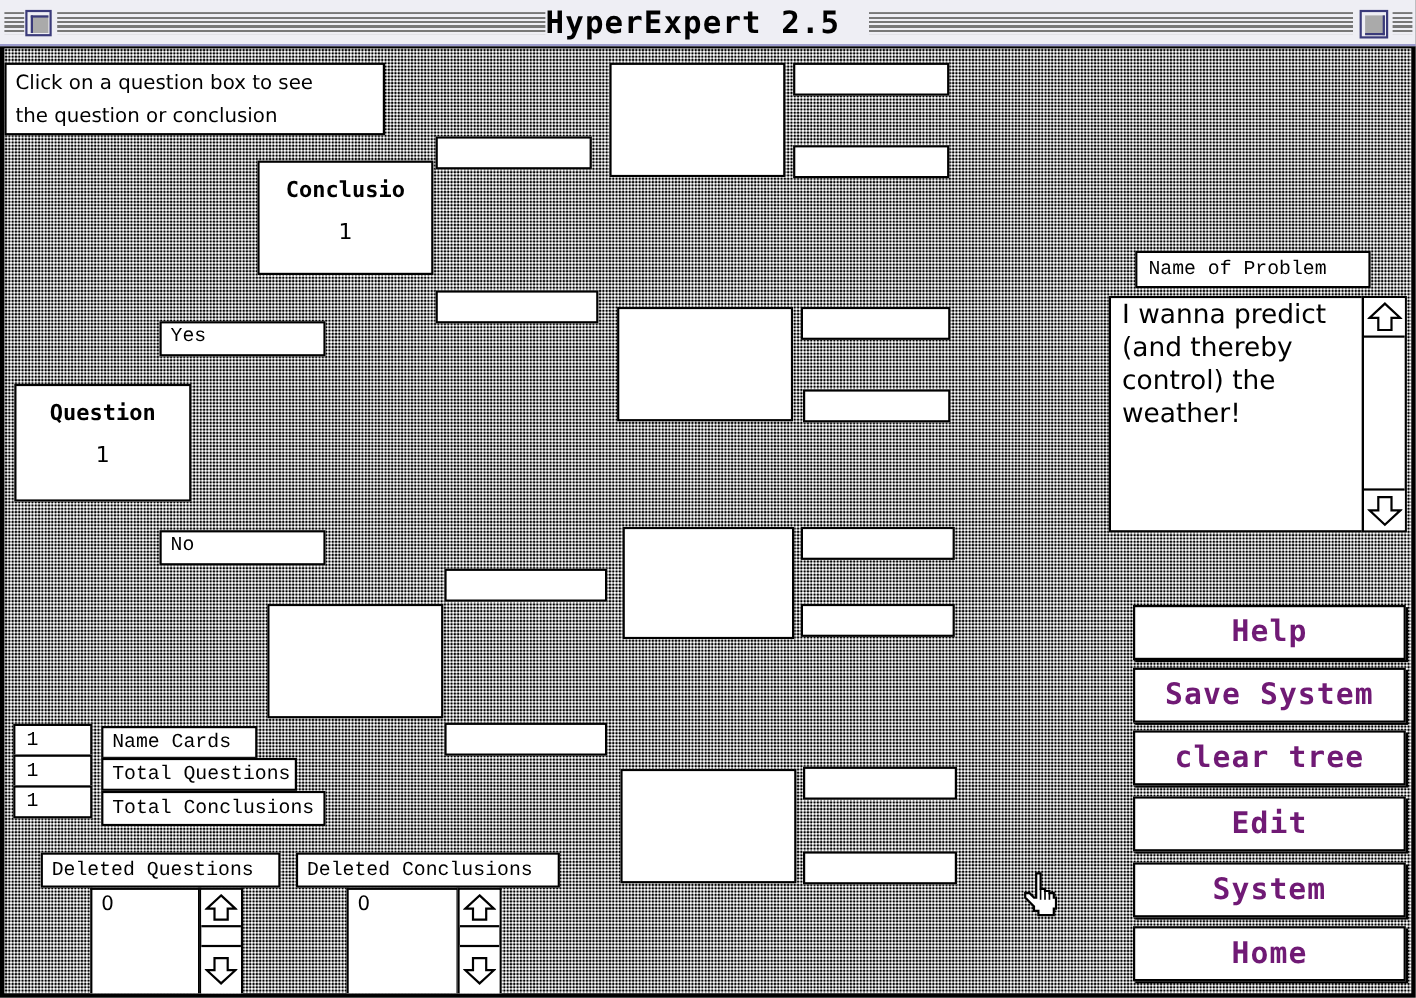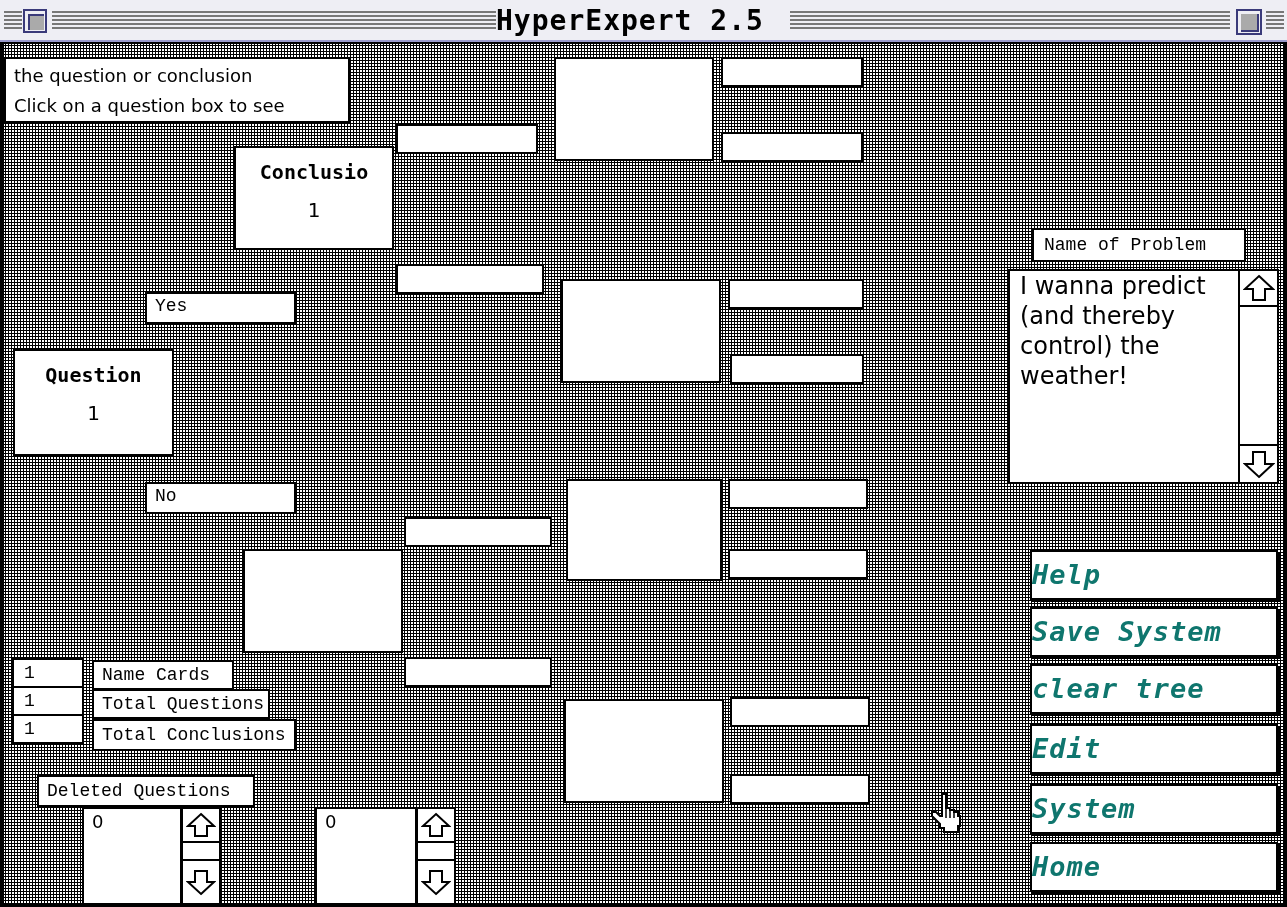--- a/index.html
+++ b/index.html
@@ -56,21 +56,21 @@
     font-family:Liberation Mono, monospace; font-size:18px; line-height:24px;
     padding-left:8px; color:#000; white-space:nowrap; overflow:hidden;
   }
   .node-title { font-weight:bold; font-size:20px; text-align:center; margin-top:12px; font-family:"DejaVu Sans Mono", monospace; }
   .node-num { font-size:20px; text-align:center; margin-top:14px; }
   .btn {
     position:absolute; left:1030px; width:248px; height:50px;
     background:#fff; border:2px solid #000; box-sizing:border-box;
     box-shadow: 2px 2px 0 #000;
     font-family:"DejaVu Sans Mono", monospace; font-weight:bold; font-size:27px;
-    line-height:46px; color:#0f766e; letter-spacing:1px;font-style:italic;
+    text-align:center; line-height:46px; color:#701a75; letter-spacing:1px;
   }
   .scrollbar {
     position:absolute; background:#fff; border:2px solid #000; box-sizing:border-box;
   }
   .arrow-btn {
     position:absolute; left:0; width:100%; background:#fff; box-sizing:border-box;
     display:flex; align-items:center; justify-content:center;
   }
   .arrow-btn svg { display:block; }
   .hand {
@@ -88,22 +88,22 @@
   <div class="stripes" style="left:790px;width:440px;"></div>
   <div class="zoom-box">
       <div class="inner"></div>
     </div>
   <div class="stripes" style="left:1266px;width:18px;"></div>
 </div>
 
 <div class="content">
 
   <div class="box" style="left:0px;top:13px;width:346px;height:66px;padding:2px 0 0 8px;font-size:18px;line-height:30px;">
+    <div>Click on a question box to see</div>
     <div>the question or conclusion</div>
-    <div>Click on a question box to see</div>
   </div>
 
   <div class="box" style="left:550px;top:13px;width:160px;height:104px;"></div>
   <div class="box" style="left:717px;top:13px;width:142px;height:30px;"></div>
   <div class="box" style="left:717px;top:88px;width:142px;height:30px;"></div>
 
   <div class="box" style="left:392px;top:80px;width:142px;height:30px;"></div>
 
   <div class="box" style="left:230px;top:102px;width:160px;height:104px;">
     <div class="node-title">Conclusio</div>
@@ -154,20 +154,21 @@
           <path d="M15 2 L28 14 L21 14 L21 24 L9 24 L9 14 L2 14 Z" fill="#fff" stroke="#000" stroke-width="2"></path>
         </svg>
     </div>
     <div class="arrow-btn" style="top:50px;height:44px;border-top:2px solid #000;">
       <svg width="30" height="28" viewBox="0 0 30 28">
           <path d="M15 26 L28 14 L21 14 L21 3 L9 3 L9 14 L2 14 Z" fill="#fff" stroke="#000" stroke-width="2"></path>
         </svg>
     </div>
   </div>
 
+  <div class="field" style="left:265px;top:731px;width:240px;height:32px;line-height:28px;">Deleted Conclusions</div>
   <div class="box" style="left:311px;top:763px;width:102px;height:96px;border-bottom:none;font-size:18px;padding:2px 0 0 8px;">
     <span>0</span>
   </div>
   <div class="scrollbar" style="left:412px;top:763px;width:40px;height:96px;border-bottom:none;">
     <div class="arrow-btn" style="top:0;height:34px;border-bottom:2px solid #000;">
       <svg width="30" height="26" viewBox="0 0 30 26">
           <path d="M15 2 L28 14 L21 14 L21 24 L9 24 L9 14 L2 14 Z" fill="#fff" stroke="#000" stroke-width="2"></path>
         </svg>
     </div>
     <div class="arrow-btn" style="top:50px;height:44px;border-top:2px solid #000;">

